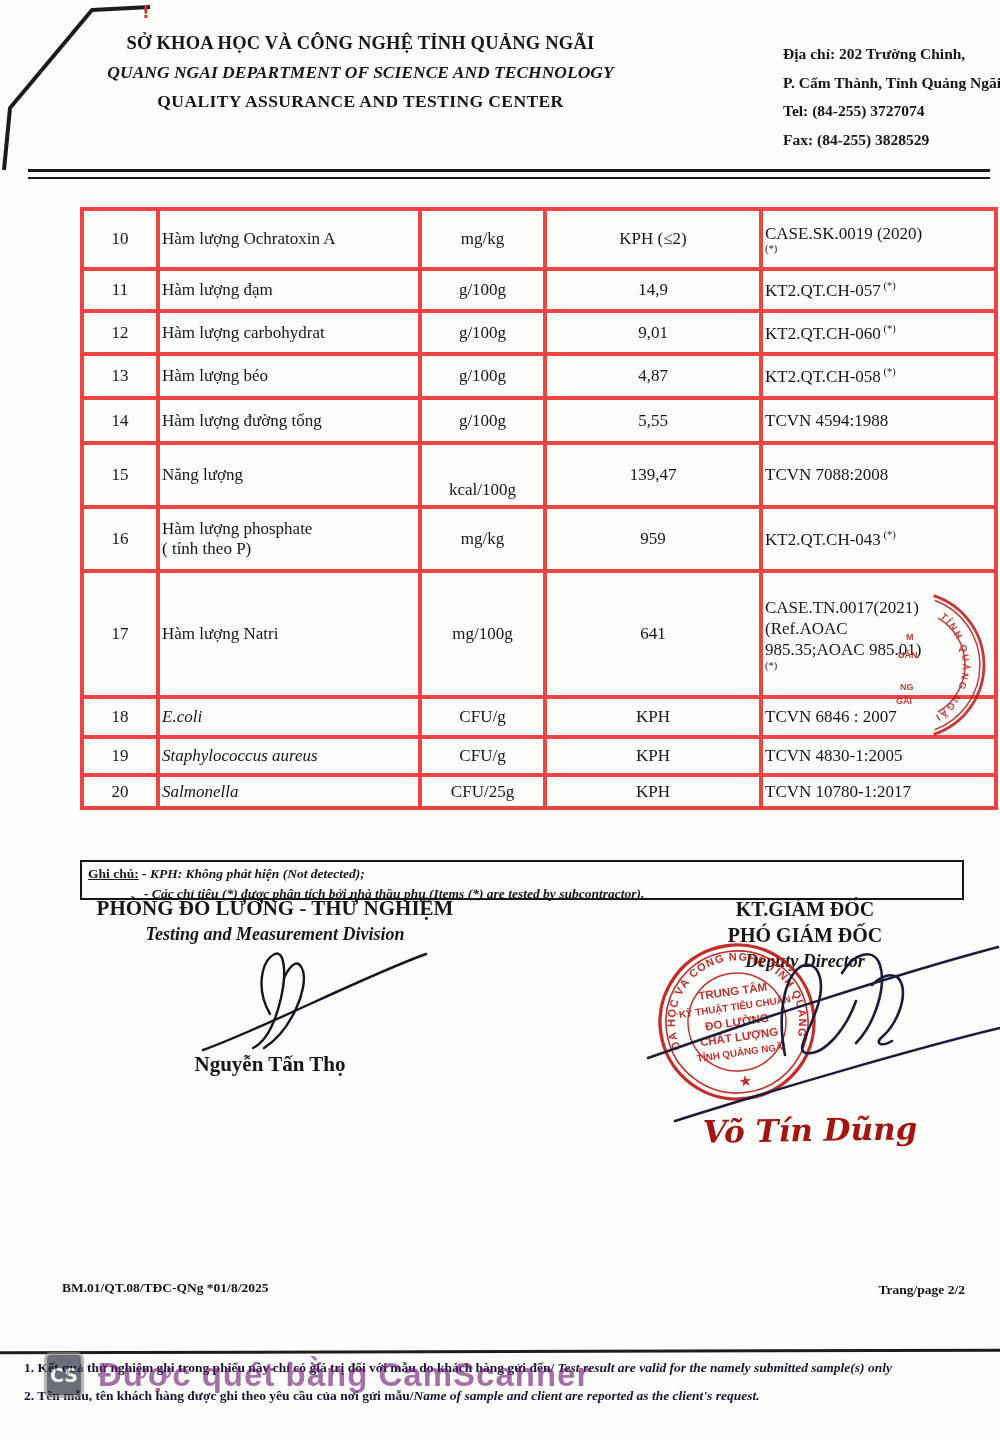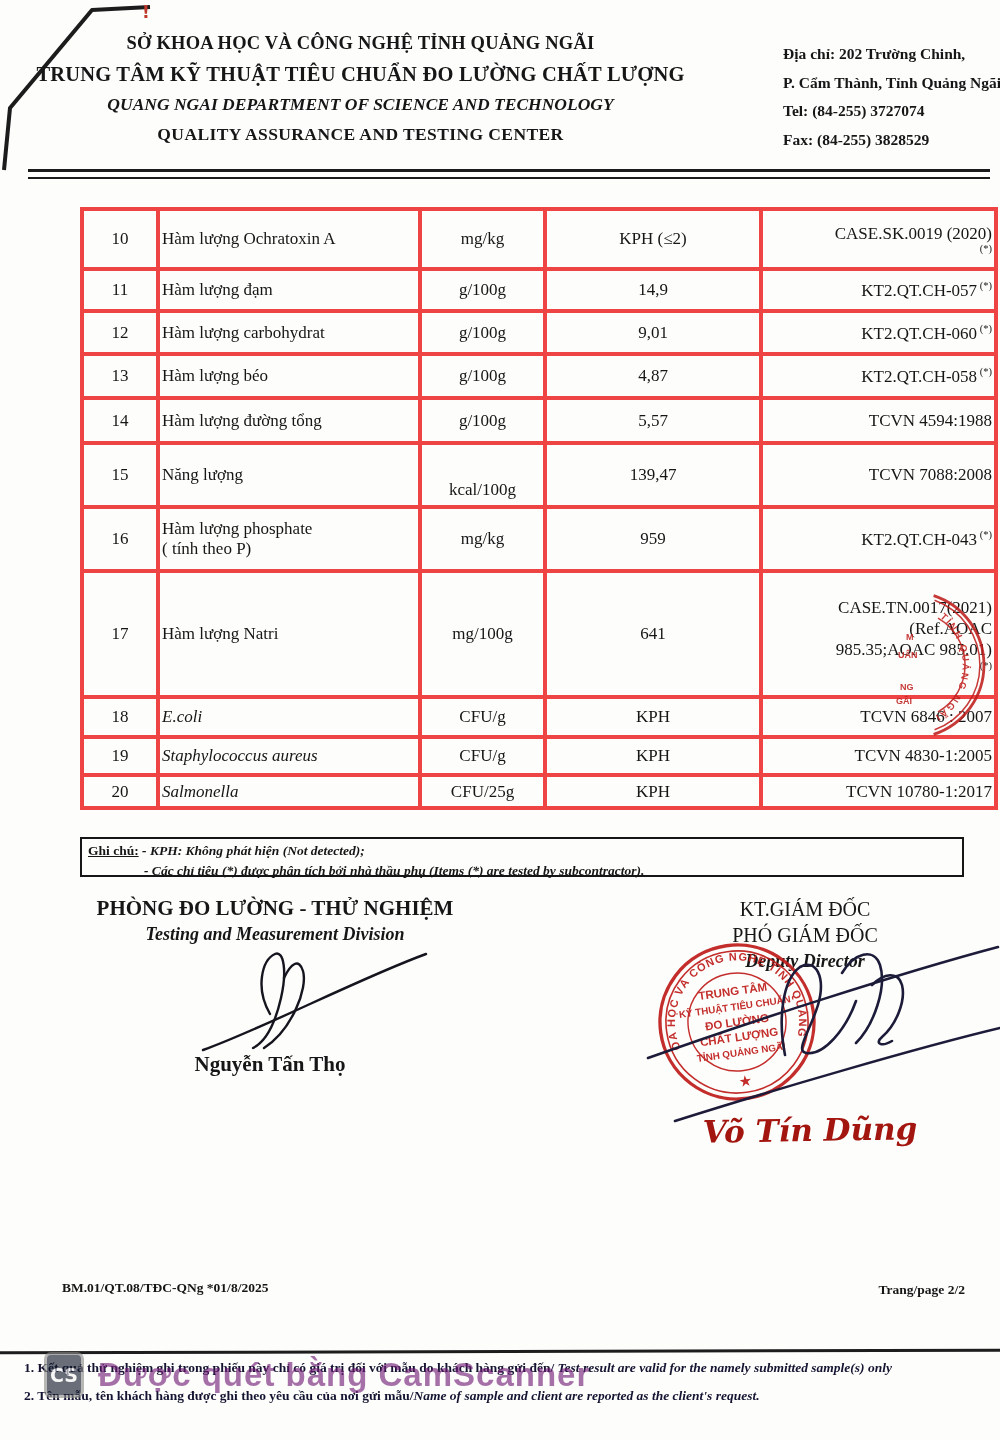--- a/index.html
+++ b/index.html
@@ -28,39 +28,39 @@
     position:absolute;left:80px;top:207px;width:884px;
     border-collapse:collapse;table-layout:fixed;
   }
   table.results td{border:4px solid #ef4444;font-size:17px;padding:1px 2px;vertical-align:middle;}
   td.c-no{width:68px;text-align:center;}
   td.c-param{width:254px;text-align:left;padding-left:10px;}
   td.c-param.it{font-style:italic;}
   td.c-unit{width:117px;text-align:center;}
   td.c-unit.u-low{vertical-align:bottom;padding-bottom:5px;}
   td.c-result{width:208px;text-align:center;}
-  td.c-method{width:227px;text-align:right;line-height:1.25;}
+  td.c-method{width:227px;text-align:left;line-height:1.25;}
   td.c-method sup{font-size:10.5px;vertical-align:super;}
   td.c-method .sup-line{font-size:10.5px;line-height:1;}
 
   
   .note-box{
-    position:absolute;left:80px;top:837px;width:884px;height:40px;
+    position:absolute;left:80px;top:860px;width:884px;height:40px;
     border:2px solid #161616;box-sizing:border-box;
     font-size:13.5px;font-weight:bold;font-style:italic;line-height:1.45;padding:2px 6px;
   }
   .note-box .lbl{font-style:normal;text-decoration:underline;}
   .note-box .ind{padding-left:56px;}
 
   
   .sig-title-left{position:absolute;left:60px;top:896px;width:430px;text-align:center;}
   .sig-title-left .t{font-size:21px;font-weight:bold;}
   .sig-title-left .s{font-size:18px;font-weight:bold;font-style:italic;margin-top:3px;}
   .sig-title-right{position:absolute;left:640px;top:896px;width:330px;text-align:center;line-height:1.3;}
-  .sig-title-right .t{font-size:20px;font-weight:normal;}
+  .sig-title-right .t{font-size:20px;font-weight:bold;}
   .sig-title-right .s{font-size:18px;font-weight:bold;font-style:italic;margin-top:2px;}
   .sig-name-left{position:absolute;left:155px;top:1052px;width:230px;text-align:center;font-size:21px;font-weight:bold;}
   .sig-name-right{
     position:absolute;left:695px;top:1112px;width:230px;text-align:center;
     font-size:31px;font-weight:bold;font-style:italic;color:#a3150f;
     font-family:"DejaVu Serif",serif;transform:rotate(-1deg);
   }
   .ink{position:absolute;}
 
   
@@ -88,21 +88,20 @@
 
 <div class="page" data-interactable="false">
 
   <svg class="fold-svg" width="170" height="190" data-interactable="false">
     <polyline points="150,7 92,10 10,108 4,170" fill="none" stroke="#1c1c1c" stroke-width="4" stroke-linejoin="round"></polyline>
   </svg>
   <div class="red-tick" data-interactable="false">!</div>
 
   <div class="lh-left" data-interactable="false">
     <div class="l1" data-interactable="false">SỞ KHOA HỌC VÀ CÔNG NGHỆ TỈNH QUẢNG NGÃI</div>
-    <div class="l2" data-interactable="false">TRUNG TÂM KỸ THUẬT TIÊU CHUẨN ĐO LƯỜNG CHẤT LƯỢNG</div>
     <div class="l3" data-interactable="false">QUANG NGAI DEPARTMENT OF SCIENCE AND TECHNOLOGY</div>
     <div class="l4" data-interactable="false">QUALITY ASSURANCE AND TESTING CENTER</div>
   </div>
   <div class="lh-right" data-interactable="false">
     <div data-interactable="false">Địa chỉ: 202 Trường Chinh,</div>
     <div data-interactable="false">P. Cẩm Thành, Tỉnh Quảng Ngãi</div>
     <div data-interactable="false">Tel: (84-255) 3727074</div>
     <div data-interactable="false">Fax: (84-255) 3828529</div>
   </div>
   <div class="dbl-rule" data-interactable="false"></div>
@@ -153,21 +152,21 @@
           <td class="c-method" data-interactable="false">
             <div>KT2.QT.CH-058<sup> (*)</sup></div>
           </td>
         </tr>
         <tr data-interactable="false" style="height: 45px;">
           <td class="c-no" data-interactable="false">14</td>
           <td class="c-param" data-interactable="false">
             <div>Hàm lượng đường tổng</div>
           </td>
           <td class="c-unit" data-interactable="false">g/100g</td>
-          <td class="c-result" data-interactable="false">5,57</td>
+          <td class="c-result" data-interactable="false">5,55</td>
           <td class="c-method" data-interactable="false">
             <div>TCVN 4594:1988</div>
           </td>
         </tr>
         <tr data-interactable="false" style="height: 64px;">
           <td class="c-no" data-interactable="false">15</td>
           <td class="c-param" data-interactable="false">
             <div>Năng lượng</div>
           </td>
           <td class="c-unit u-low" data-interactable="false">kcal/100g</td>

